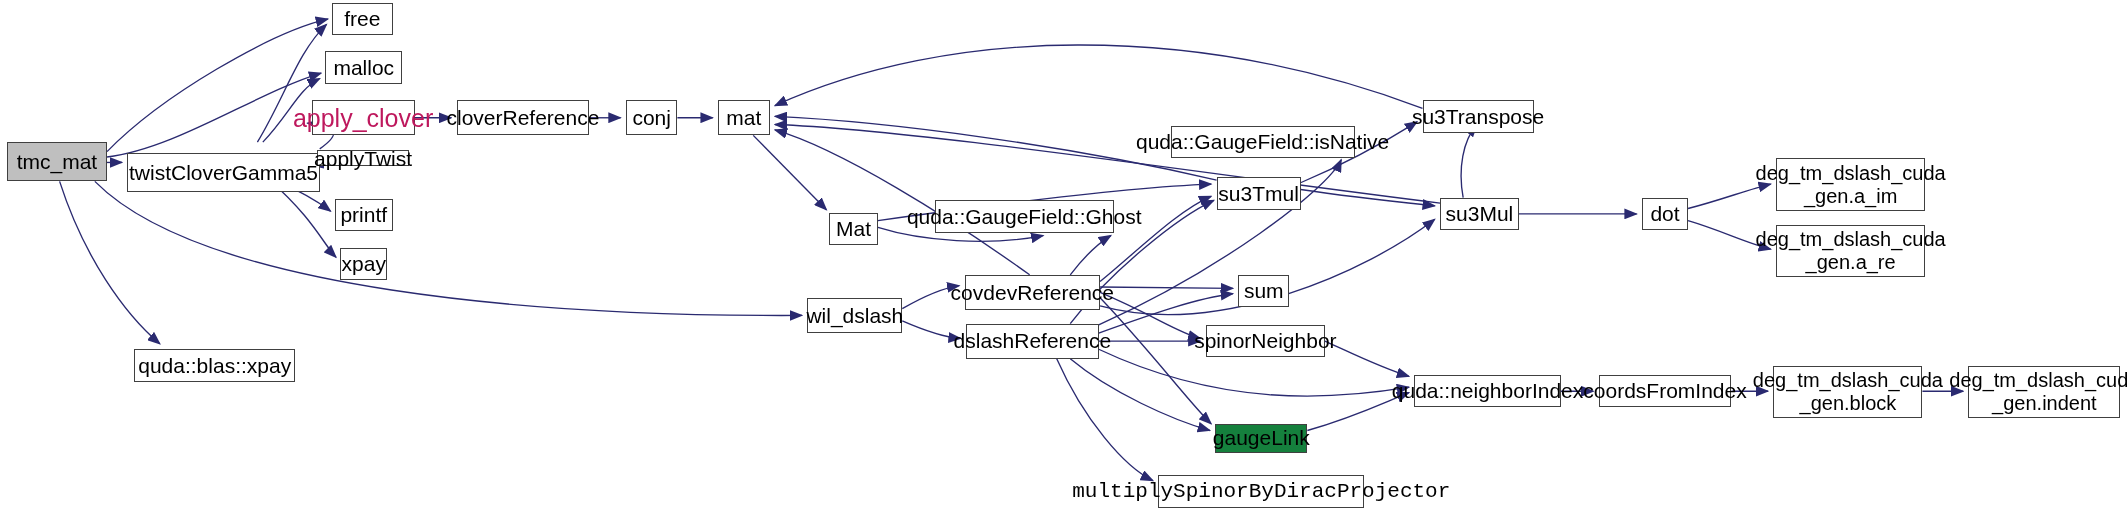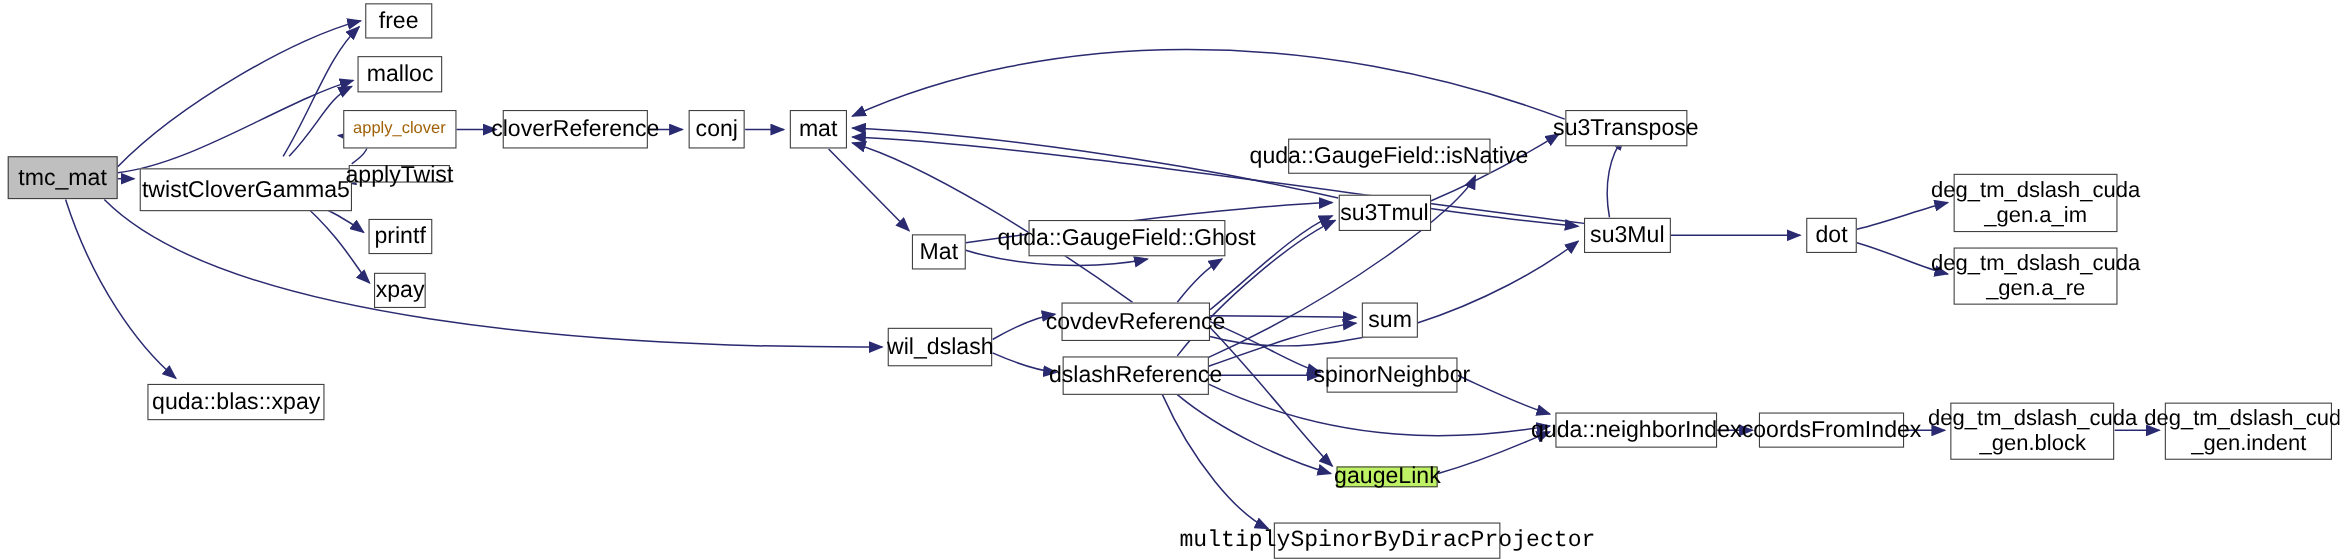--- a/index.html
+++ b/index.html
@@ -100,39 +100,39 @@
         <path d="M1419,289 L1449,289" fill="none" stroke="#2a2a70" stroke-width="0.997" marker-end="url(#arrow)"></path>
         <path d="M1246,154 C1270,148 1290,140 1307,136" fill="none" stroke="#2a2a70" stroke-width="0.997" marker-end="url(#arrow)"></path>
         <path d="M1246,163 C1270,170 1290,180 1307,184" fill="none" stroke="#2a2a70" stroke-width="0.997" marker-end="url(#arrow)"></path>
       </g>
   </svg>
   <div id="node-layer">
       <div class="node root" style="left: 6.77389px; top: 142.141px; width: 100.254px; height: 39.258px; background: rgb(191, 191, 191); border-color: rgb(64, 64, 64); color: rgb(0, 0, 0); font-size: 21px;"><span>tmc_mat</span></div>
       <div class="node" style="left: 127.349px; top: 142.141px; width: 192.378px; height: 39.258px; background: rgb(255, 255, 255); border-color: rgb(64, 64, 64); color: rgb(0, 0, 0); font-size: 21px; margin-top: 11px;"><span>twistCloverGamma5</span></div>
       <div class="node" style="left: 331.92px; top: 2.70745px; width: 60.965px; height: 32.4894px; background: rgb(255, 255, 255); border-color: rgb(64, 64, 64); color: rgb(0, 0, 0); font-size: 21px;"><span>free</span></div>
       <div class="node" style="left: 325.146px; top: 51.4415px; width: 77.2223px; height: 32.4894px; background: rgb(255, 255, 255); border-color: rgb(64, 64, 64); color: rgb(0, 0, 0); font-size: 21px;"><span>malloc</span></div>
-      <div class="node" style="left: 311.599px; top: 100.176px; width: 102.963px; height: 35.1968px; background: rgb(255, 255, 255); border-color: rgb(64, 64, 64); color: #a16207; font-size: 15px;"><span>apply_clover</span></div>
+      <div class="node" style="left: 311.599px; top: 100.176px; width: 102.963px; height: 35.1968px; background: rgb(255, 255, 255); border-color: rgb(64, 64, 64); color: #be185d; font-size: 25px;"><span>apply_clover</span></div>
       <div class="node" style="left: 317.018px; top: 150.263px; width: 92.1248px; height: 16px; background: rgb(255, 255, 255); border-color: rgb(64, 64, 64); color: rgb(0, 0, 0); font-size: 21px;"><span>applyTwist</span></div>
       <div class="node" style="left: 334.63px; top: 198.997px; width: 58.2554px; height: 32.4894px; background: rgb(255, 255, 255); border-color: rgb(64, 64, 64); color: rgb(0, 0, 0); font-size: 21px;"><span>printf</span></div>
       <div class="node" style="left: 340.049px; top: 247.731px; width: 47.4172px; height: 32.4894px; background: rgb(255, 255, 255); border-color: rgb(64, 64, 64); color: rgb(0, 0, 0); font-size: 21px;"><span>xpay</span></div>
       <div class="node" style="left: 134.123px; top: 349.261px; width: 161.218px; height: 32.4894px; background: rgb(255, 255, 255); border-color: rgb(64, 64, 64); color: rgb(0, 0, 0); font-size: 21px;"><span>quda::blas::xpay</span></div>
       <div class="node" style="left: 456.56px; top: 100.176px; width: 132.768px; height: 35.1968px; background: rgb(255, 255, 255); border-color: rgb(64, 64, 64); color: rgb(0, 0, 0); font-size: 21px;"><span>cloverReference</span></div>
       <div class="node" style="left: 625.907px; top: 100.176px; width: 51.4815px; height: 35.1968px; background: rgb(255, 255, 255); border-color: rgb(64, 64, 64); color: rgb(0, 0, 0); font-size: 21px;"><span>conj</span></div>
       <div class="node" style="left: 718.032px; top: 100.176px; width: 51.4815px; height: 35.1968px; background: rgb(255, 255, 255); border-color: rgb(64, 64, 64); color: rgb(0, 0, 0); font-size: 21px;"><span>mat</span></div>
       <div class="node" style="left: 829.124px; top: 212.535px; width: 48.772px; height: 32.4894px; background: rgb(255, 255, 255); border-color: rgb(64, 64, 64); color: rgb(0, 0, 0); font-size: 21px;"><span>Mat</span></div>
       <div class="node" style="left: 807.447px; top: 297.819px; width: 94.8344px; height: 35.1968px; background: rgb(255, 255, 255); border-color: rgb(64, 64, 64); color: rgb(0, 0, 0); font-size: 21px;"><span>wil_dslash</span></div>
       <div class="node" style="left: 934.796px; top: 200.351px; width: 178.831px; height: 32.4894px; background: rgb(255, 255, 255); border-color: rgb(64, 64, 64); color: rgb(0, 0, 0); font-size: 21px;"><span>quda::GaugeField::Ghost</span></div>
       <div class="node" style="left: 964.601px; top: 274.806px; width: 135.478px; height: 35.1968px; background: rgb(255, 255, 255); border-color: rgb(64, 64, 64); color: rgb(0, 0, 0); font-size: 21px;"><span>covdevReference</span></div>
       <div class="node" style="left: 965.956px; top: 323.54px; width: 132.768px; height: 35.1968px; background: rgb(255, 255, 255); border-color: rgb(64, 64, 64); color: rgb(0, 0, 0); font-size: 21px;"><span>dslashReference</span></div>
       <div class="node" style="left: 1158.33px; top: 475.157px; width: 205.926px; height: 32.4894px; background: rgb(255, 255, 255); border-color: rgb(64, 64, 64); color: rgb(0, 0, 0); font-size: 21px; font-family: Liberation Mono, monospace;"><span>multiplySpinorByDiracProjector</span></div>
       <div class="node" style="left: 1170.53px; top: 125.896px; width: 184.25px; height: 32.4894px; background: rgb(255, 255, 255); border-color: rgb(64, 64, 64); color: rgb(0, 0, 0); font-size: 21px;"><span>quda::GaugeField::isNative</span></div>
       <div class="node" style="left: 1216.59px; top: 177.338px; width: 83.9962px; height: 32.4894px; background: rgb(255, 255, 255); border-color: rgb(64, 64, 64); color: rgb(0, 0, 0); font-size: 21px;"><span>su3Tmul</span></div>
       <div class="node" style="left: 1238.27px; top: 274.806px; width: 51px; height: 32.4894px; background: rgb(255, 255, 255); border-color: rgb(64, 64, 64); color: rgb(0, 0, 0); font-size: 21px;"><span>sum</span></div>
       <div class="node" style="left: 1205.75px; top: 324.894px; width: 119.22px; height: 32.4894px; background: rgb(255, 255, 255); border-color: rgb(64, 64, 64); color: rgb(0, 0, 0); font-size: 21px;"><span>spinorNeighbor</span></div>
-      <div class="node" style="left: 1215.24px; top: 423.715px; width: 92.1248px; height: 19px; background: #bef264; border-color: rgb(64, 64, 64); color: rgb(0, 0, 0); font-size: 21px;"><span>gaugeLink</span></div>
+      <div class="node" style="left: 1215.24px; top: 423.715px; width: 92.1248px; height: 29px; background: #15803d; border-color: rgb(64, 64, 64); color: rgb(0, 0, 0); font-size: 21px;"><span>gaugeLink</span></div>
       <div class="node" style="left: 1422.52px; top: 100.176px; width: 111.092px; height: 32.4894px; background: rgb(255, 255, 255); border-color: rgb(64, 64, 64); color: rgb(0, 0, 0); font-size: 21px;"><span>su3Transpose</span></div>
       <div class="node" style="left: 1440.13px; top: 197.644px; width: 78.5771px; height: 32.4894px; background: rgb(255, 255, 255); border-color: rgb(64, 64, 64); color: rgb(0, 0, 0); font-size: 21px;"><span>su3Mul</span></div>
       <div class="node" style="left: 1414.39px; top: 374.981px; width: 146.316px; height: 32.4894px; background: rgb(255, 255, 255); border-color: rgb(64, 64, 64); color: rgb(0, 0, 0); font-size: 21px;"><span>quda::neighborIndex</span></div>
       <div class="node" style="left: 1641.99px; top: 197.644px; width: 46.0624px; height: 32.4894px; background: rgb(255, 255, 255); border-color: rgb(64, 64, 64); color: rgb(0, 0, 0); font-size: 21px;"><span>dot</span></div>
       <div class="node" style="left: 1598.64px; top: 374.981px; width: 132.768px; height: 32.4894px; background: rgb(255, 255, 255); border-color: rgb(64, 64, 64); color: rgb(0, 0, 0); font-size: 21px;"><span>coordsFromIndex</span></div>
       <div class="node two-line" style="left: 1776.11px; top: 158.386px; width: 149.025px; height: 52.7952px; background: rgb(255, 255, 255); border-color: rgb(64, 64, 64); color: rgb(0, 0, 0); font-size: 20px;"><span>deg_tm_dslash_cuda
 _gen.a_im</span></div>
       <div class="node two-line" style="left: 1776.11px; top: 224.718px; width: 149.025px; height: 52.7952px; background: rgb(255, 255, 255); border-color: rgb(64, 64, 64); color: rgb(0, 0, 0); font-size: 20px;"><span>deg_tm_dslash_cuda
 _gen.a_re</span></div>
       <div class="node two-line" style="left: 1773.4px; top: 365.505px; width: 149.025px; height: 52.7952px; background: rgb(255, 255, 255); border-color: rgb(64, 64, 64); color: rgb(0, 0, 0); font-size: 20px;"><span>deg_tm_dslash_cuda

